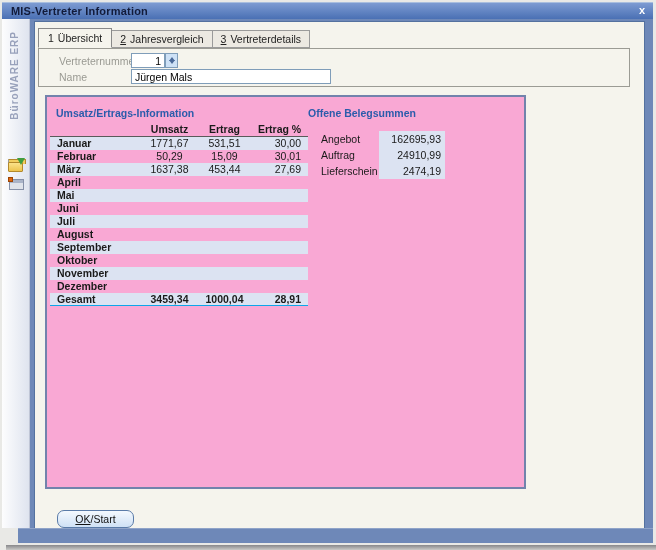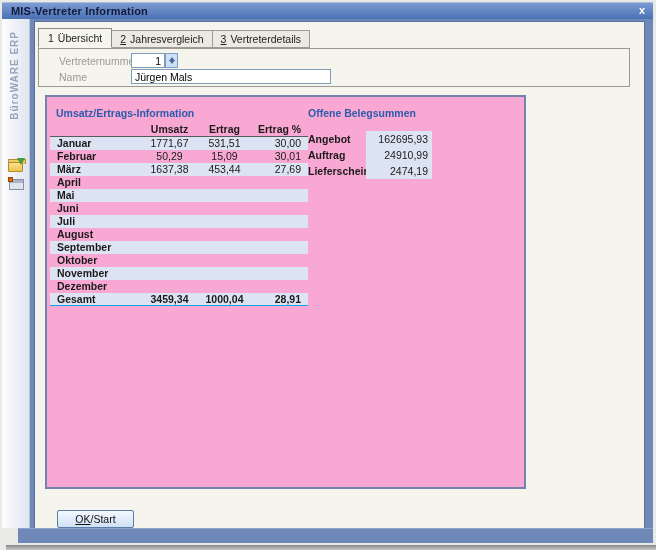--- a/index.html
+++ b/index.html
@@ -64,25 +64,25 @@
   .trow.gesamt{font-weight:bold;background:#dce3f2;border-bottom:1px solid #0ea5e9;}
   .c{overflow:hidden;white-space:nowrap;}
   .c.month{width:98px;padding-left:7px;text-align:left;font-weight:bold;}
   .c.n1{width:43px;text-align:center;}
   .c.n2{width:67px;text-align:center;}
   .c.n3{width:50px;text-align:right;padding-right:7px;}
 
   .beleg{position:absolute;left:261px;top:10px;}
   .beleg .sec-title{position:static;display:block;margin-bottom:12px;}
   .brow{display:flex;height:16px;align-items:center;font-size:10.5px;color:#1a1a1a;}
-  .blabel{width:58px;font-weight:bold;}
+  .blabel{width:58px;font-weight:normal;margin-left:13px;}
   .bval{width:66px;background:#dce3f2;text-align:right;padding:0 4px;height:16px;line-height:16px;}
 
   
-  .okbtn{position:absolute;left:23px;top:489px;width:77px;height:18px;border:1px solid #5a7ba8;border-radius:2px;
+  .okbtn{position:absolute;left:23px;top:489px;width:77px;height:18px;border:1px solid #5a7ba8;border-radius:7px;
     background:linear-gradient(#f4f9fe,#cfe1f5);font-size:10.5px;color:#111;text-align:center;line-height:16px;cursor:default;}
 </style>
 </head>
 <body>
 
 <div class="window">
 
   <div class="titlebar">
     <span class="title-text">MIS-Vertreter Information</span>
     <span class="close-btn">x</span>

